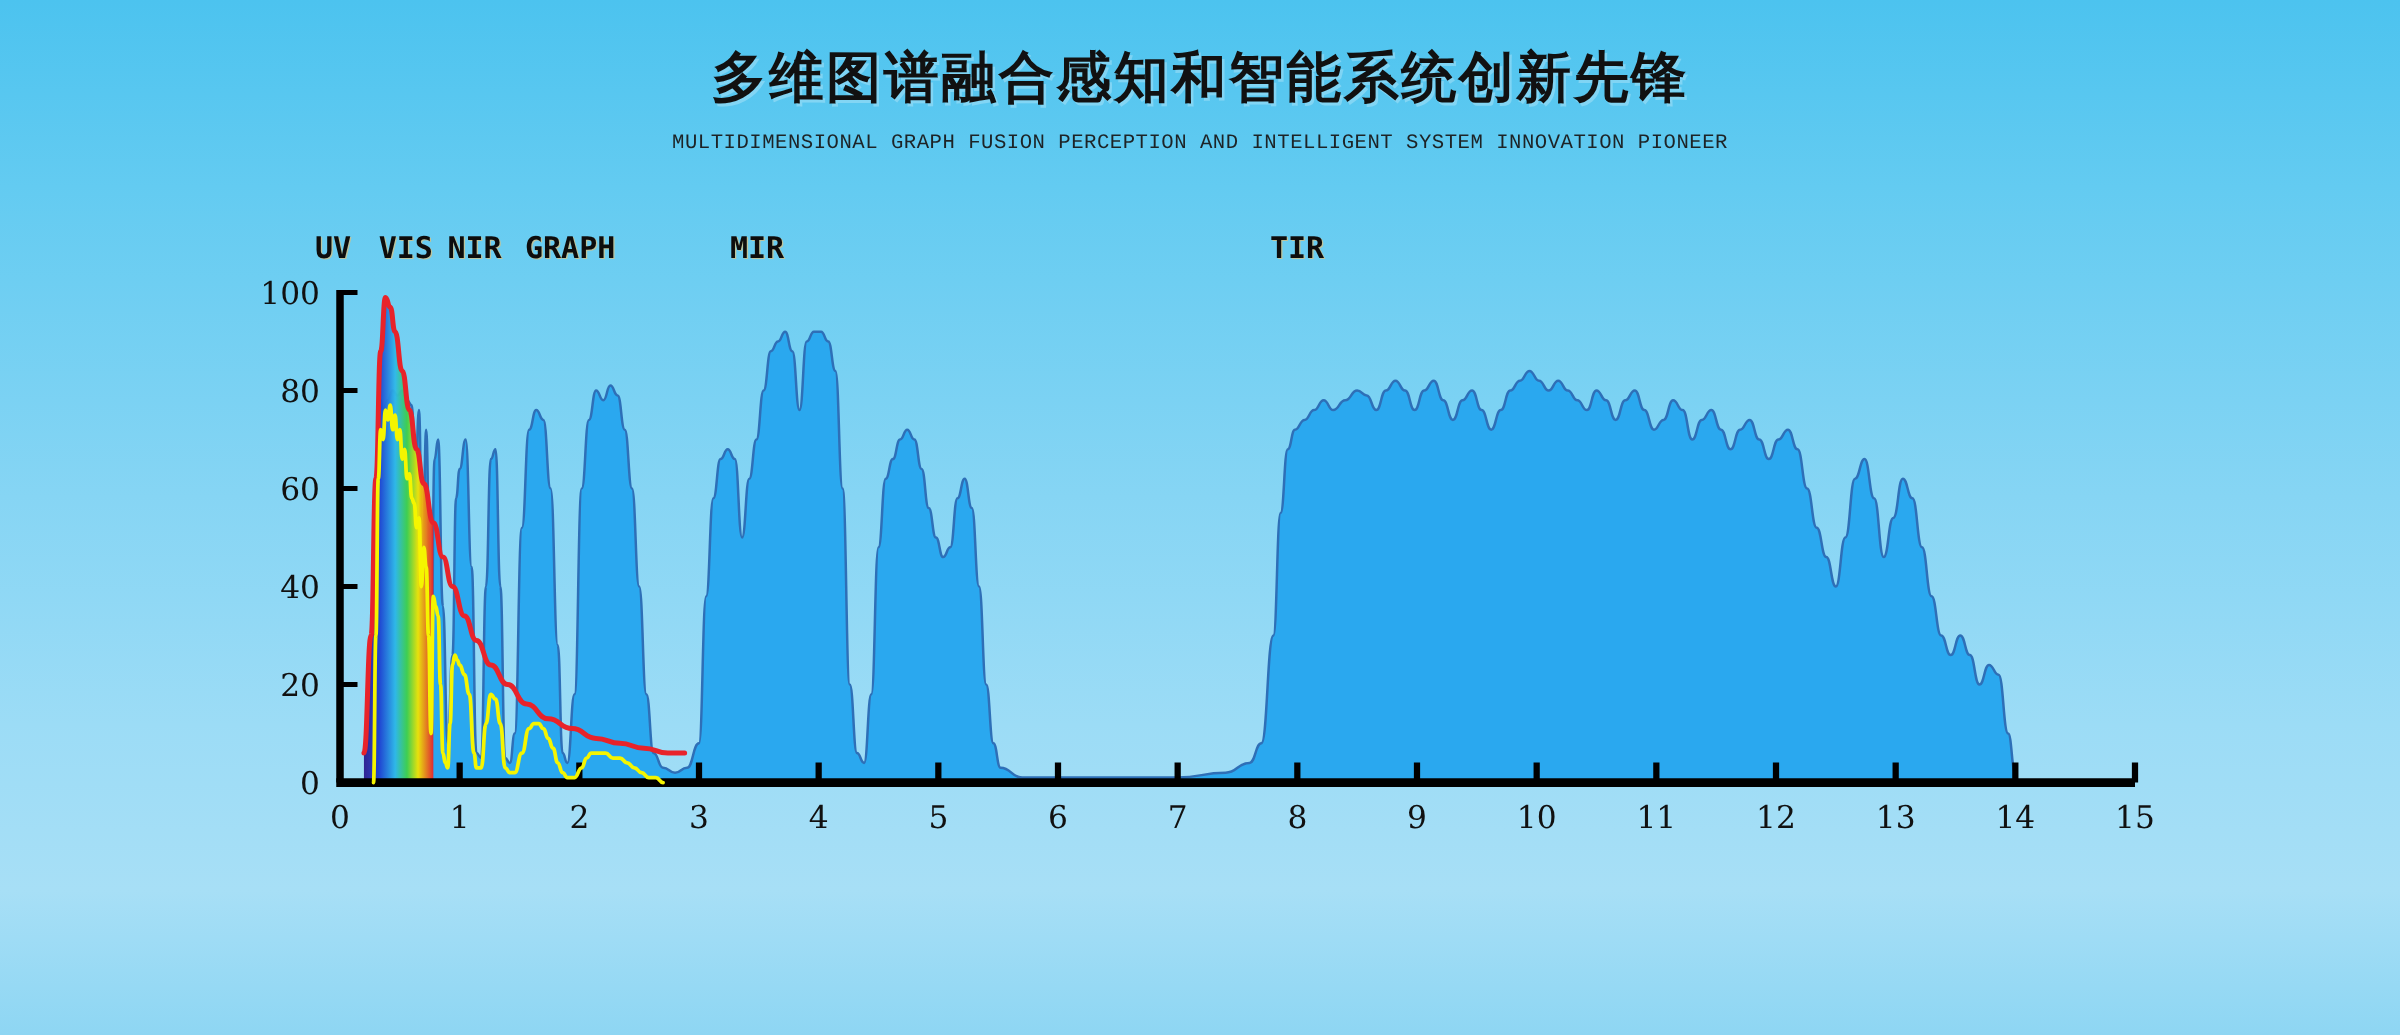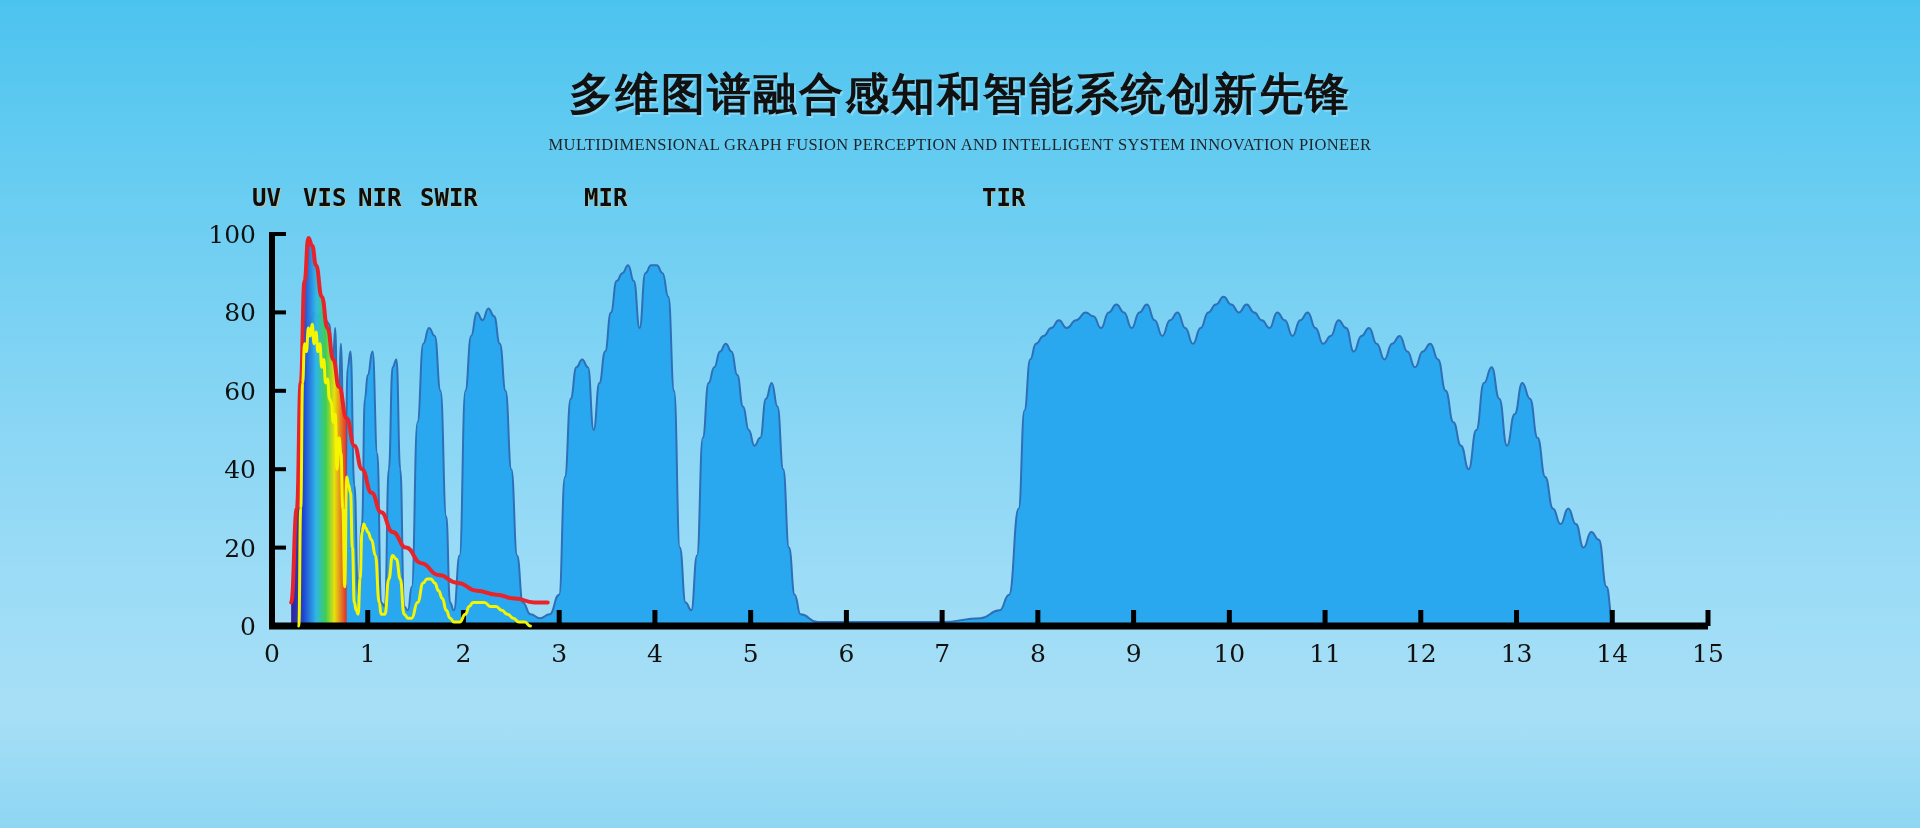--- a/index.html
+++ b/index.html
@@ -4,29 +4,29 @@
 <style>
   html,body{margin:0;padding:0;}
   body{
     width:1920px;height:828px;overflow:hidden;
     font-family:"Liberation Sans", sans-serif;
     background:linear-gradient(180deg,#4cc3ef 0%, #63cbf1 18%, #86d5f4 48%, #9cdcf6 70%, #a7dff6 86%, #8ed6f3 100%);
     position:relative;
   }
   .hdr{position:absolute;left:0;top:0;width:1920px;text-align:center;}
   .title{
-    margin-top:68px;
+    margin-top:37px;
     font-family:"DejaVu Sans","Liberation Sans",sans-serif;
     font-weight:bold;font-size:44px;letter-spacing:2px;color:#111;
     line-height:1.2;
     text-shadow:2px 2px 0 rgba(255,255,255,.25);
   }
   .subtitle{
     margin-top:14px;
-    font-family:Liberation Serif, serif;
+    font-family:Liberation Mono, monospace;
     font-size:16.5px;letter-spacing:0.4px;color:#1d2326;font-weight:400;
   }
   .chartwrap{position:absolute;left:0;top:160px;width:1920px;height:668px;}
   .bandlabels{position:absolute;left:0;top:0;width:1920px;height:50px;}
   .bandlabel{
     position:absolute;top:24px;
     font-family:"DejaVu Sans Mono","Liberation Mono",monospace;
     font-weight:bold;font-size:24px;color:#0d0d0d;
     white-space:nowrap;
     text-shadow:1px 1px 0 rgba(255,190,90,.55);
@@ -43,23 +43,23 @@
 <div class="hdr">
   <div class="title">多维图谱融合感知和智能系统创新先锋</div>
   <div class="subtitle">MULTIDIMENSIONAL GRAPH FUSION PERCEPTION AND INTELLIGENT SYSTEM INNOVATION PIONEER</div>
 </div>
 
 <div class="chartwrap">
   <div class="bandlabels" id="band-labels">
       <div class="bandlabel" style="left: 252px;">UV</div>
       <div class="bandlabel" style="left: 303px;">VIS</div>
       <div class="bandlabel" style="left: 358px;">NIR</div>
-      <div class="bandlabel" style="left: 420px;">SWIR</div>
+      <div class="bandlabel" style="left: 420px;">GRAPH</div>
       <div class="bandlabel" style="left: 584px;">MIR</div>
-      <div class="bandlabel" style="left: 982px;">TIR</div>
+      <div class="bandlabel" style="left: 1016px;">TIR</div>
     </div>
   <svg class="plot" id="plot" viewBox="0 0 1920 668" preserveAspectRatio="none">
     <g id="fill-layer">
         <path d="M298.81,466.00 C299.76,466.00 299.76,250.40 300.72,250.40 C301.68,250.40 301.68,183.76 302.63,183.76 C303.59,183.76 303.59,160.24 304.55,160.24 C305.51,160.24 305.51,168.08 306.46,168.08 C308.38,168.08 308.38,160.24 310.29,160.24 C312.21,160.24 312.21,152.40 314.12,152.40 C316.04,152.40 316.04,156.32 317.95,156.32 C319.87,156.32 319.87,152.40 321.78,152.40 C323.70,152.40 323.70,160.24 325.61,160.24 C327.53,160.24 327.53,164.16 329.44,164.16 C330.88,164.16 330.88,222.96 332.31,222.96 C333.75,222.96 333.75,168.08 335.18,168.08 C336.62,168.08 336.62,309.20 338.06,309.20 C339.49,309.20 339.49,183.76 340.93,183.76 C342.84,183.76 342.84,395.44 344.76,395.44 C346.19,395.44 346.19,207.28 347.63,207.28 C349.07,207.28 349.07,191.60 350.50,191.60 C352.42,191.60 352.42,324.88 354.33,324.88 C356.25,324.88 356.25,434.64 358.16,434.64 C360.07,434.64 360.07,364.08 361.99,364.08 C363.43,364.08 363.43,238.64 364.86,238.64 C366.30,238.64 366.30,215.12 367.73,215.12 C370.13,215.12 370.13,191.60 372.52,191.60 C374.91,191.60 374.91,293.52 377.31,293.52 C379.22,293.52 379.22,442.48 381.14,442.48 C383.05,442.48 383.05,446.40 384.97,446.40 C386.88,446.40 386.88,309.20 388.79,309.20 C390.71,309.20 390.71,207.28 392.62,207.28 C394.54,207.28 394.54,199.44 396.45,199.44 C398.37,199.44 398.37,309.20 400.28,309.20 C402.20,309.20 402.20,446.40 404.11,446.40 C406.03,446.40 406.03,450.32 407.94,450.32 C409.86,450.32 409.86,426.80 411.77,426.80 C414.64,426.80 414.64,262.16 417.51,262.16 C420.39,262.16 420.39,183.76 423.26,183.76 C426.13,183.76 426.13,168.08 429.00,168.08 C431.87,168.08 431.87,175.92 434.75,175.92 C437.62,175.92 437.62,230.80 440.49,230.80 C443.36,230.80 443.36,356.24 446.23,356.24 C448.15,356.24 448.15,442.48 450.06,442.48 C451.98,442.48 451.98,450.32 453.89,450.32 C456.77,450.32 456.77,395.44 459.64,395.44 C462.51,395.44 462.51,230.80 465.38,230.80 C468.25,230.80 468.25,175.92 471.13,175.92 C474.00,175.92 474.00,152.40 476.87,152.40 C479.74,152.40 479.74,160.24 482.61,160.24 C485.49,160.24 485.49,148.48 488.36,148.48 C491.23,148.48 491.23,156.32 494.10,156.32 C496.97,156.32 496.97,183.76 499.85,183.76 C502.72,183.76 502.72,230.80 505.59,230.80 C508.46,230.80 508.46,309.20 511.33,309.20 C514.21,309.20 514.21,395.44 517.08,395.44 C519.95,395.44 519.95,442.48 522.82,442.48 C526.65,442.48 526.65,454.24 530.48,454.24 C535.27,454.24 535.27,458.16 540.05,458.16 C544.84,458.16 544.84,454.24 549.63,454.24 C554.41,454.24 554.41,434.64 559.20,434.64 C562.07,434.64 562.07,317.04 564.94,317.04 C567.82,317.04 567.82,238.64 570.69,238.64 C573.56,238.64 573.56,207.28 576.43,207.28 C579.30,207.28 579.30,199.44 582.18,199.44 C585.05,199.44 585.05,207.28 587.92,207.28 C590.79,207.28 590.79,270.00 593.66,270.00 C596.54,270.00 596.54,222.96 599.41,222.96 C602.28,222.96 602.28,191.60 605.15,191.60 C608.02,191.60 608.02,152.40 610.90,152.40 C613.77,152.40 613.77,121.04 616.64,121.04 C619.51,121.04 619.51,113.20 622.38,113.20 C625.26,113.20 625.26,105.36 628.13,105.36 C631.00,105.36 631.00,121.04 633.87,121.04 C636.74,121.04 636.74,168.08 639.62,168.08 C642.49,168.08 642.49,113.20 645.36,113.20 C648.23,113.20 648.23,105.36 651.10,105.36 C653.98,105.36 653.98,105.36 656.85,105.36 C659.72,105.36 659.72,113.20 662.59,113.20 C665.46,113.20 665.46,136.72 668.34,136.72 C671.21,136.72 671.21,230.80 674.08,230.80 C676.95,230.80 676.95,387.60 679.82,387.60 C682.70,387.60 682.70,442.48 685.57,442.48 C688.44,442.48 688.44,450.32 691.31,450.32 C694.18,450.32 694.18,395.44 697.06,395.44 C699.93,395.44 699.93,277.84 702.80,277.84 C705.67,277.84 705.67,222.96 708.54,222.96 C711.42,222.96 711.42,207.28 714.29,207.28 C717.16,207.28 717.16,191.60 720.03,191.60 C722.90,191.60 722.90,183.76 725.78,183.76 C728.65,183.76 728.65,191.60 731.52,191.60 C734.39,191.60 734.39,215.12 737.26,215.12 C740.14,215.12 740.14,246.48 743.01,246.48 C745.88,246.48 745.88,270.00 748.75,270.00 C751.62,270.00 751.62,285.68 754.50,285.68 C757.37,285.68 757.37,277.84 760.24,277.84 C763.11,277.84 763.11,238.64 765.98,238.64 C768.86,238.64 768.86,222.96 771.73,222.96 C774.60,222.96 774.60,246.48 777.47,246.48 C780.34,246.48 780.34,309.20 783.22,309.20 C786.09,309.20 786.09,387.60 788.96,387.60 C791.83,387.60 791.83,434.64 794.70,434.64 C797.58,434.64 797.58,454.24 800.45,454.24 C809.06,454.24 809.06,462.08 817.68,462.08 C832.04,462.08 832.04,462.08 846.40,462.08 C870.33,462.08 870.33,462.08 894.27,462.08 C918.20,462.08 918.20,462.08 942.13,462.08 C961.28,462.08 961.28,458.16 980.43,458.16 C990.00,458.16 990.00,450.32 999.57,450.32 C1004.36,450.32 1004.36,434.64 1009.15,434.64 C1013.93,434.64 1013.93,348.40 1018.72,348.40 C1021.59,348.40 1021.59,250.40 1024.46,250.40 C1027.34,250.40 1027.34,199.44 1030.21,199.44 C1033.08,199.44 1033.08,183.76 1035.95,183.76 C1039.78,183.76 1039.78,175.92 1043.61,175.92 C1047.44,175.92 1047.44,168.08 1051.27,168.08 C1055.10,168.08 1055.10,160.24 1058.93,160.24 C1062.76,160.24 1062.76,168.08 1066.59,168.08 C1071.37,168.08 1071.37,160.24 1076.16,160.24 C1080.95,160.24 1080.95,152.40 1085.73,152.40 C1089.56,152.40 1089.56,156.32 1093.39,156.32 C1097.22,156.32 1097.22,168.08 1101.05,168.08 C1104.88,168.08 1104.88,152.40 1108.71,152.40 C1112.54,152.40 1112.54,144.56 1116.37,144.56 C1120.20,144.56 1120.20,152.40 1124.03,152.40 C1127.86,152.40 1127.86,168.08 1131.69,168.08 C1135.51,168.08 1135.51,152.40 1139.34,152.40 C1143.17,152.40 1143.17,144.56 1147.00,144.56 C1150.83,144.56 1150.83,160.24 1154.66,160.24 C1158.49,160.24 1158.49,175.92 1162.32,175.92 C1166.15,175.92 1166.15,160.24 1169.98,160.24 C1173.81,160.24 1173.81,152.40 1177.64,152.40 C1181.47,152.40 1181.47,168.08 1185.30,168.08 C1189.13,168.08 1189.13,183.76 1192.95,183.76 C1196.78,183.76 1196.78,168.08 1200.61,168.08 C1204.44,168.08 1204.44,152.40 1208.27,152.40 C1212.10,152.40 1212.10,144.56 1215.93,144.56 C1219.76,144.56 1219.76,136.72 1223.59,136.72 C1227.42,136.72 1227.42,144.56 1231.25,144.56 C1235.08,144.56 1235.08,152.40 1238.91,152.40 C1242.74,152.40 1242.74,144.56 1246.57,144.56 C1250.39,144.56 1250.39,152.40 1254.22,152.40 C1258.05,152.40 1258.05,160.24 1261.88,160.24 C1265.71,160.24 1265.71,168.08 1269.54,168.08 C1273.37,168.08 1273.37,152.40 1277.20,152.40 C1281.03,152.40 1281.03,160.24 1284.86,160.24 C1288.69,160.24 1288.69,175.92 1292.52,175.92 C1296.35,175.92 1296.35,160.24 1300.18,160.24 C1304.01,160.24 1304.01,152.40 1307.83,152.40 C1311.66,152.40 1311.66,168.08 1315.49,168.08 C1319.32,168.08 1319.32,183.76 1323.15,183.76 C1326.98,183.76 1326.98,175.92 1330.81,175.92 C1334.64,175.92 1334.64,160.24 1338.47,160.24 C1342.30,160.24 1342.30,168.08 1346.13,168.08 C1349.96,168.08 1349.96,191.60 1353.79,191.60 C1357.62,191.60 1357.62,175.92 1361.45,175.92 C1365.27,175.92 1365.27,168.08 1369.10,168.08 C1372.93,168.08 1372.93,183.76 1376.76,183.76 C1380.59,183.76 1380.59,199.44 1384.42,199.44 C1388.25,199.44 1388.25,183.76 1392.08,183.76 C1395.91,183.76 1395.91,175.92 1399.74,175.92 C1403.57,175.92 1403.57,191.60 1407.40,191.60 C1411.23,191.60 1411.23,207.28 1415.06,207.28 C1418.89,207.28 1418.89,191.60 1422.71,191.60 C1426.54,191.60 1426.54,183.76 1430.37,183.76 C1434.20,183.76 1434.20,199.44 1438.03,199.44 C1441.86,199.44 1441.86,230.80 1445.69,230.80 C1449.52,230.80 1449.52,262.16 1453.35,262.16 C1457.18,262.16 1457.18,285.68 1461.01,285.68 C1464.84,285.68 1464.84,309.20 1468.67,309.20 C1472.50,309.20 1472.50,270.00 1476.33,270.00 C1480.15,270.00 1480.15,222.96 1483.98,222.96 C1487.81,222.96 1487.81,207.28 1491.64,207.28 C1495.47,207.28 1495.47,238.64 1499.30,238.64 C1503.13,238.64 1503.13,285.68 1506.96,285.68 C1510.79,285.68 1510.79,254.32 1514.62,254.32 C1518.45,254.32 1518.45,222.96 1522.28,222.96 C1526.11,222.96 1526.11,238.64 1529.94,238.64 C1533.77,238.64 1533.77,277.84 1537.59,277.84 C1541.42,277.84 1541.42,317.04 1545.25,317.04 C1549.08,317.04 1549.08,348.40 1552.91,348.40 C1556.74,348.40 1556.74,364.08 1560.57,364.08 C1564.40,364.08 1564.40,348.40 1568.23,348.40 C1572.06,348.40 1572.06,364.08 1575.89,364.08 C1579.72,364.08 1579.72,387.60 1583.55,387.60 C1587.38,387.60 1587.38,371.92 1591.21,371.92 C1595.03,371.92 1595.03,379.76 1598.86,379.76 C1602.69,379.76 1602.69,426.80 1606.52,426.80 C1609.39,426.80 1609.39,458.16 1612.27,458.16 C1613.22,458.16 1613.22,466.00 1614.18,466.00 L1614.18,466.00 L298.81,466.00 Z" fill="#2aa8ef" stroke="#2e6fb7" stroke-width="2"></path>
         <defs>
           <linearGradient id="uvg" x1="0" y1="0" x2="1" y2="0">
             <stop offset="0%" stop-color="#2b1a8c"></stop>
             <stop offset="22%" stop-color="#1f3fd0"></stop>
             <stop offset="45%" stop-color="#2fb8e8"></stop>
             <stop offset="62%" stop-color="#3fd04a"></stop>

